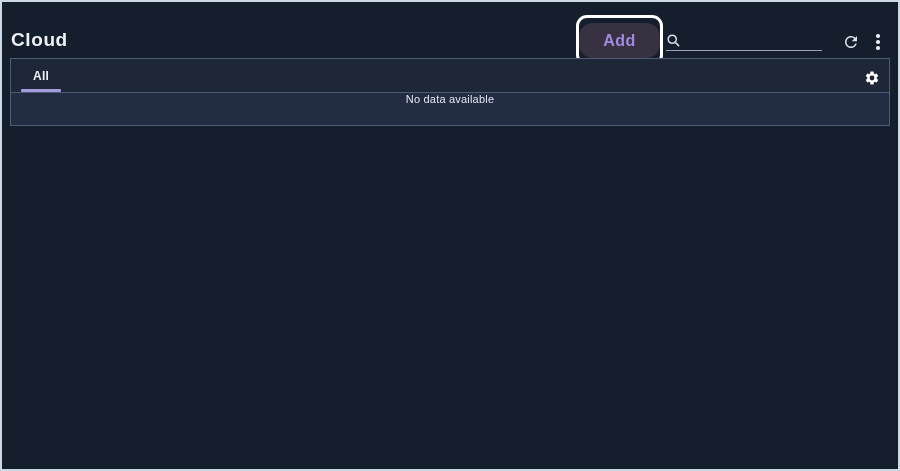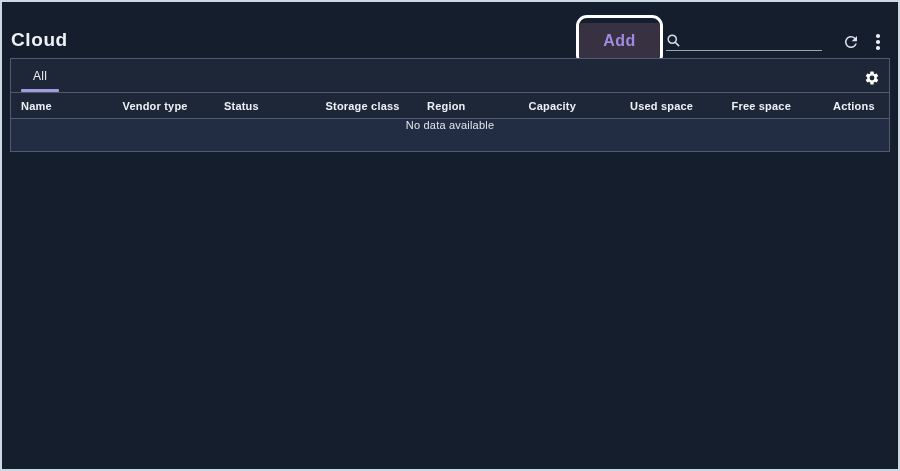--- a/index.html
+++ b/index.html
@@ -27,21 +27,21 @@
     position:absolute;left:9px;top:27px;
     font-size:19px;letter-spacing:.6px;color:var(--text);font-weight:700;
   }
   .add-annotation{
     position:absolute;left:574px;top:13px;width:87px;height:51px;
     border:3px solid var(--highlight);border-radius:11px;
     display:flex;align-items:center;justify-content:center;
     background:transparent;
   }
   .add-btn{
-    width:88px;height:35px;border:none;border-radius:2px;cursor:pointer;
+    width:88px;height:35px;border:none;border-radius:14px;cursor:pointer;
     background:var(--add-btn-bg);
     color:var(--accent-purple);font-size:16px;font-weight:bold;letter-spacing:.4px;
     display:flex;align-items:center;justify-content:center;
   }
   .search-field{
     position:absolute;left:664px;top:30px;width:156px;height:19px;
     display:flex;align-items:center;gap:3px;
     border-bottom:1px solid #9aa4b3;padding-bottom:2px;
   }
   .search-field svg{flex:0 0 auto;}
@@ -62,21 +62,21 @@
     position:absolute;left:8px;top:56px;width:880px;
     background:var(--card-bg);
     border:1px solid var(--line);
   }
   .tabbar{
     position:relative;height:34px;display:flex;align-items:center;
     border-bottom:1px solid var(--line);
   }
   .tab{
     position:relative;height:100%;padding:0 22px;border:none;background:transparent;
-    color:var(--text);font-size:12px;font-weight:normal;letter-spacing:.3px;cursor:pointer;
+    color:var(--text);font-size:12px;font-weight:bold;letter-spacing:.3px;cursor:pointer;
     display:flex;align-items:center;
   }
   .tab .indicator{
     position:absolute;left:10px;right:10px;bottom:0;height:3px;border-radius:1px;
     background:var(--tab-indicator);
   }
   .gear-btn{right:8px;top:10px;width:18px;height:18px;position:absolute;}
   .table-header{
     display:grid;grid-template-columns:repeat(8,101.5px) auto;
     height:26px;align-items:center;
@@ -140,30 +140,19 @@
       </button>
       <button class="icon-btn gear-btn">
         <span style="display:flex;">
           <svg width="16" height="16" viewBox="0 0 24 24" fill="#ffffff">
             <path d="M19.14 12.94c.04-.3.06-.61.06-.94 0-.32-.02-.64-.07-.94l2.03-1.58a.49.49 0 0 0 .12-.61l-1.92-3.32a.49.49 0 0 0-.59-.22l-2.39.96c-.5-.38-1.03-.7-1.62-.94l-.36-2.54a.484.484 0 0 0-.48-.41h-3.84c-.24 0-.43.17-.47.41l-.36 2.54c-.59.24-1.13.57-1.62.94l-2.39-.96a.49.49 0 0 0-.59.22L2.74 8.87c-.12.21-.08.47.12.61l2.03 1.58c-.05.3-.09.63-.09.94s.02.64.07.94l-2.03 1.58a.49.49 0 0 0-.12.61l1.92 3.32c.12.22.37.29.59.22l2.39-.96c.5.38 1.03.7 1.62.94l.36 2.54c.05.24.24.41.48.41h3.84c.24 0 .44-.17.47-.41l.36-2.54c.59-.24 1.13-.56 1.62-.94l2.39.96c.22.08.47 0 .59-.22l1.92-3.32a.49.49 0 0 0-.12-.61l-2.01-1.58zM12 15.6A3.6 3.6 0 1 1 12 8.4a3.6 3.6 0 0 1 0 7.2z"></path>
           </svg>
         </span>
       </button>
     </div>
 
-    <div class="table-header">
-        <div class="th">Name</div>
-        <div class="th">Vendor type</div>
-        <div class="th">Status</div>
-        <div class="th">Storage class</div>
-        <div class="th">Region</div>
-        <div class="th">Capacity</div>
-        <div class="th">Used space</div>
-        <div class="th">Free space</div>
-        <div class="th">Actions</div>
-      </div>
 
     <div class="table-empty">
       <span>No data available</span>
     </div>
   </div>
 
 </div>
 
 </body></html>

